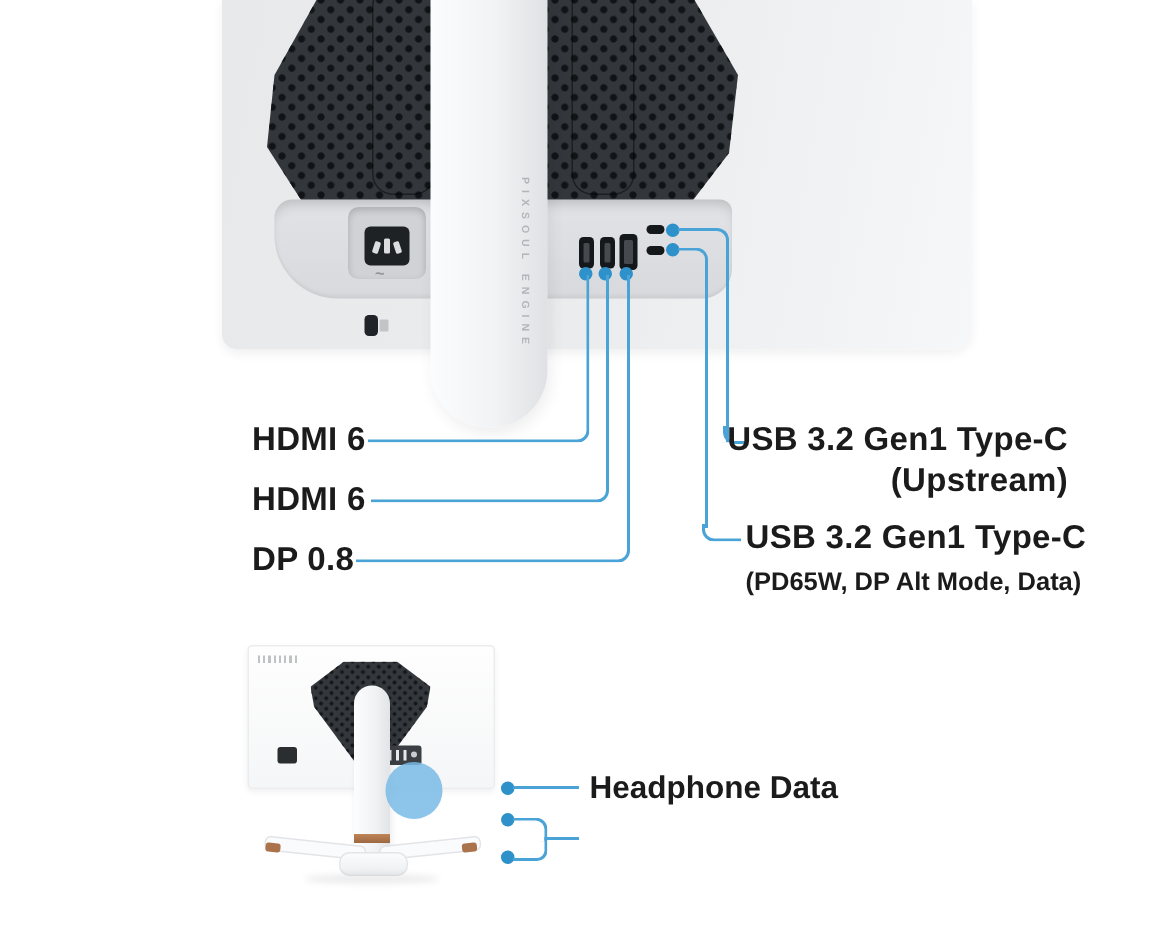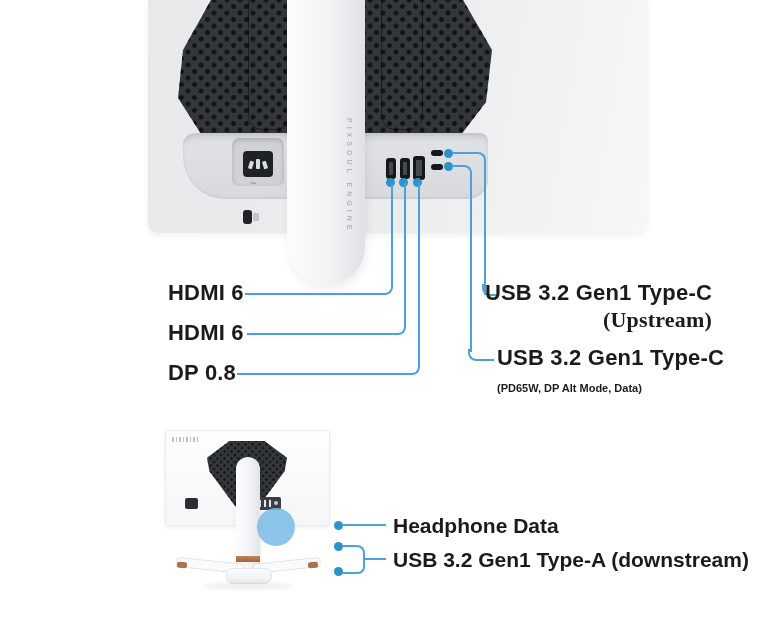--- a/index.html
+++ b/index.html
@@ -50,21 +50,21 @@
   .callout-rb{border-right:2px solid var(--blue);border-bottom:2px solid var(--blue);
     border-bottom-right-radius:8px;}
   .callout-tr{border-top:2px solid var(--blue);border-right:2px solid var(--blue);
     border-top-right-radius:8px;}
   .callout-lb{border-left:2px solid var(--blue);border-bottom:2px solid var(--blue);
     border-bottom-left-radius:8px;}
   .hline{height:2px;background:var(--blue);}
 
   
   .lbl{font-weight:700;font-size:22px;line-height:24px;white-space:nowrap;letter-spacing:.2px;}
-  .lbl-sub-sm{font-weight:700;font-size:11px;line-height:20px;white-space:nowrap;}
+  .lbl-sub-sm{font-weight:700;font-size:17px;line-height:20px;white-space:nowrap;}
   .lbl-bottom{font-weight:700;font-size:21px;line-height:23px;white-space:nowrap;}
 
   
   .monitor-bottom{left:165px;top:430px;width:163px;height:94px;
     background:linear-gradient(180deg,#fefefe,#f5f6f7);
     border:1px solid #ebecee;border-radius:3px;box-shadow:0 2px 4px rgba(0,0,0,.06);}
   .brand-logo{left:172px;top:437px;width:27px;height:5px;opacity:.55;
     background:repeating-linear-gradient(90deg,#8d9094 0 1.5px,transparent 1.5px 3.5px);}
   .panel-bottom{left:207px;top:441px;width:80px;height:67px;background:#34383c;
     background-image:radial-gradient(#14171a 1.1px,transparent 1.5px),
@@ -141,21 +141,21 @@
   <div class="abs callout-lb" style="left:482px;top:284px;width:14px;height:10px;"></div>
   <div class="abs callout-tr" style="left:452px;top:165px;width:18px;height:185px;"></div>
   <div class="abs callout-lb" style="left:468px;top:349px;width:24px;height:10px;"></div>
 
   <div class="abs lbl" style="left:168px;top:281px;">HDMI 6</div>
   <div class="abs lbl" style="left:168px;top:321px;">HDMI 6</div>
   <div class="abs lbl" style="left:168px;top:361px;">DP 0.8</div>
 
   <div class="abs" style="left:480px;top:281px;width:232px;text-align:right;">
     <div class="lbl">USB 3.2 Gen1 Type-C</div>
-    <div class="lbl" style="margin-top:3px;font-family:Liberation Serif, serif;">(Upstream)</div>
+    <div class="lbl" style="margin-top:3px;">(Upstream)</div>
   </div>
 
   <div class="abs" style="left:497px;top:346px;width:232px;text-align:left;">
     <div class="lbl">USB 3.2 Gen1 Type-C</div>
     <div class="lbl-sub-sm" style="margin-top:8px;">(PD65W, DP Alt Mode, Data)</div>
   </div>
 
   <div class="abs monitor-bottom"></div>
   <div class="abs brand-logo"></div>
   <div class="abs panel-bottom"></div>
@@ -182,15 +182,14 @@
   <div class="abs dot" style="left:334px;top:521px;"></div>
   <div class="abs dot" style="left:334px;top:542px;"></div>
   <div class="abs dot" style="left:334px;top:567px;"></div>
 
   <div class="abs hline" style="left:342px;top:524px;width:44px;"></div>
   <div class="abs callout-tr" style="left:342px;top:545px;width:21px;height:14px;"></div>
   <div class="abs" style="left:342px;top:558px;width:21px;height:14px;border-bottom:2px solid var(--blue);border-right:2px solid var(--blue);border-bottom-right-radius:7px;"></div>
   <div class="abs hline" style="left:363px;top:558px;width:23px;"></div>
 
   <div class="abs lbl-bottom" style="left:393px;top:514px;">Headphone Data</div>
-  <div class="abs lbl-bottom" style="left:393px;top:548px;">USB 3.2 Gen1 Type-A (downstream)</div>
 
 </div>
 
 </body></html>

